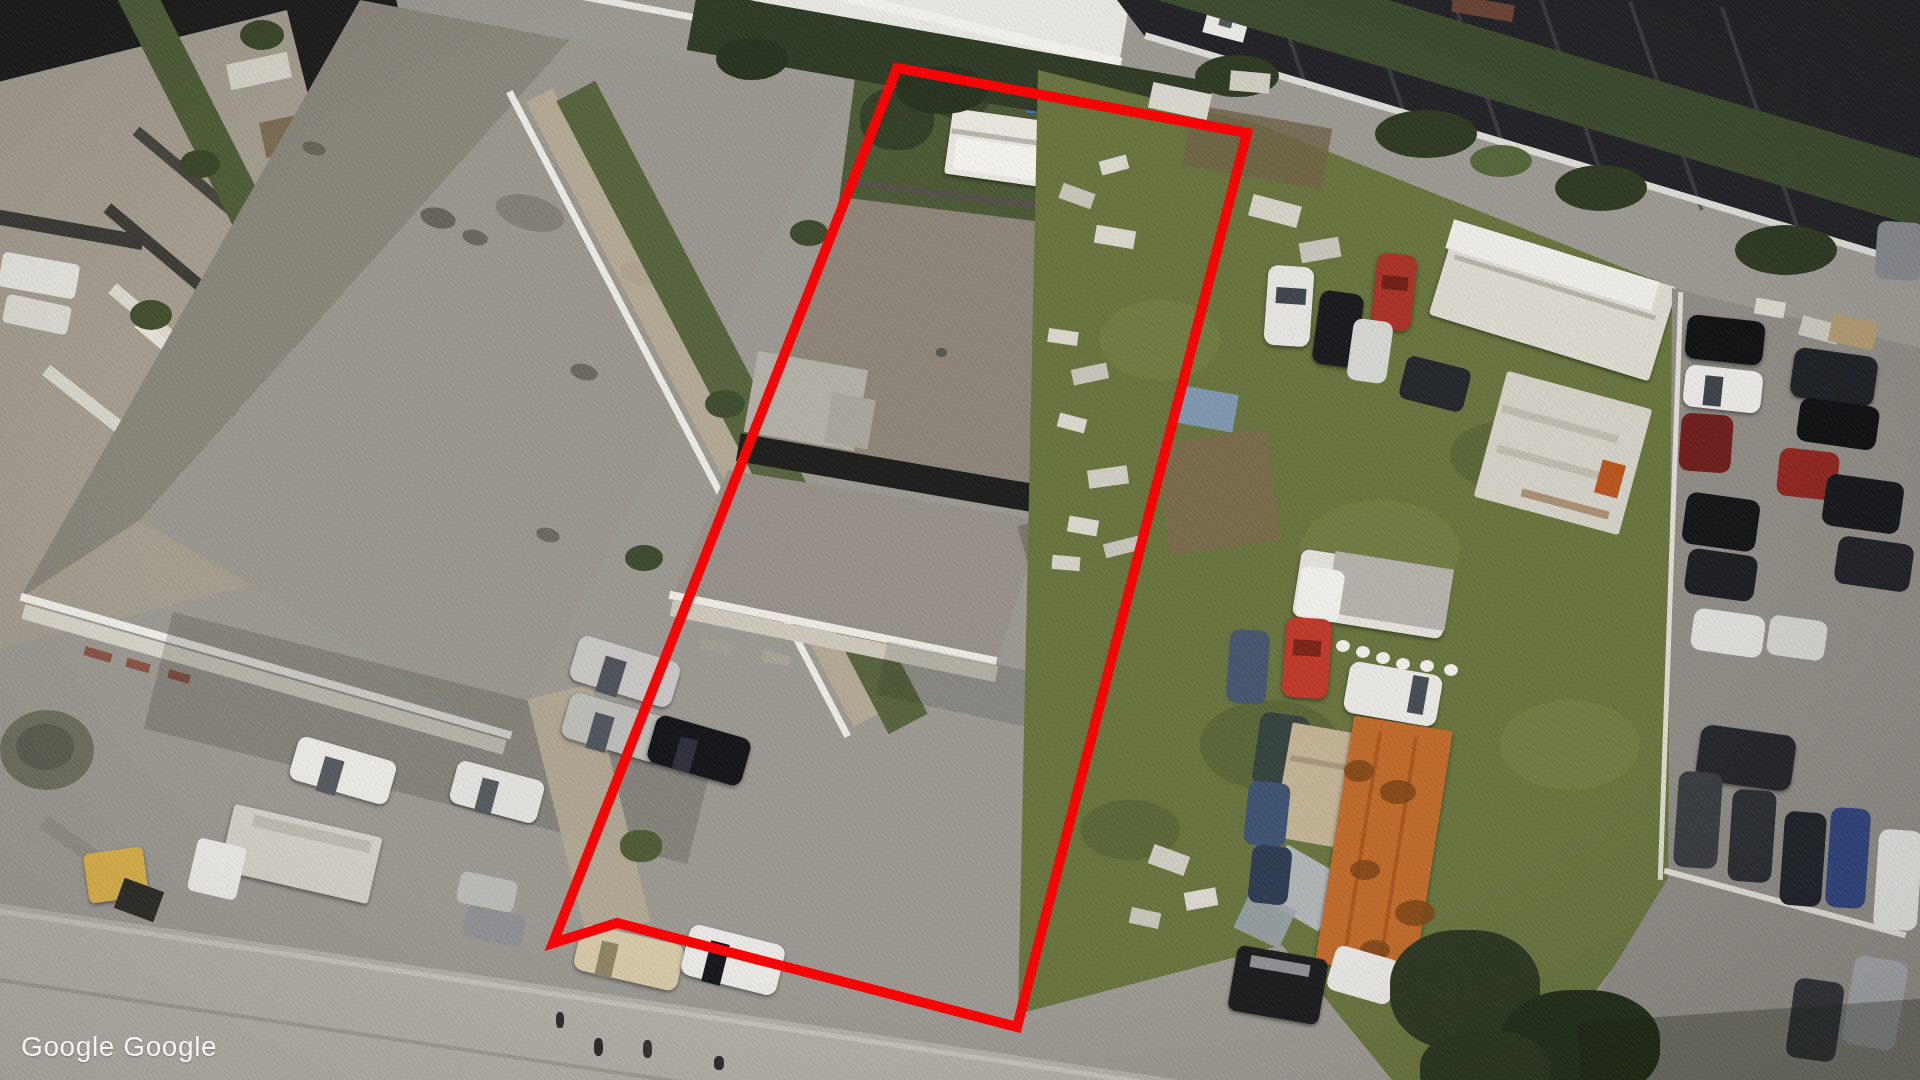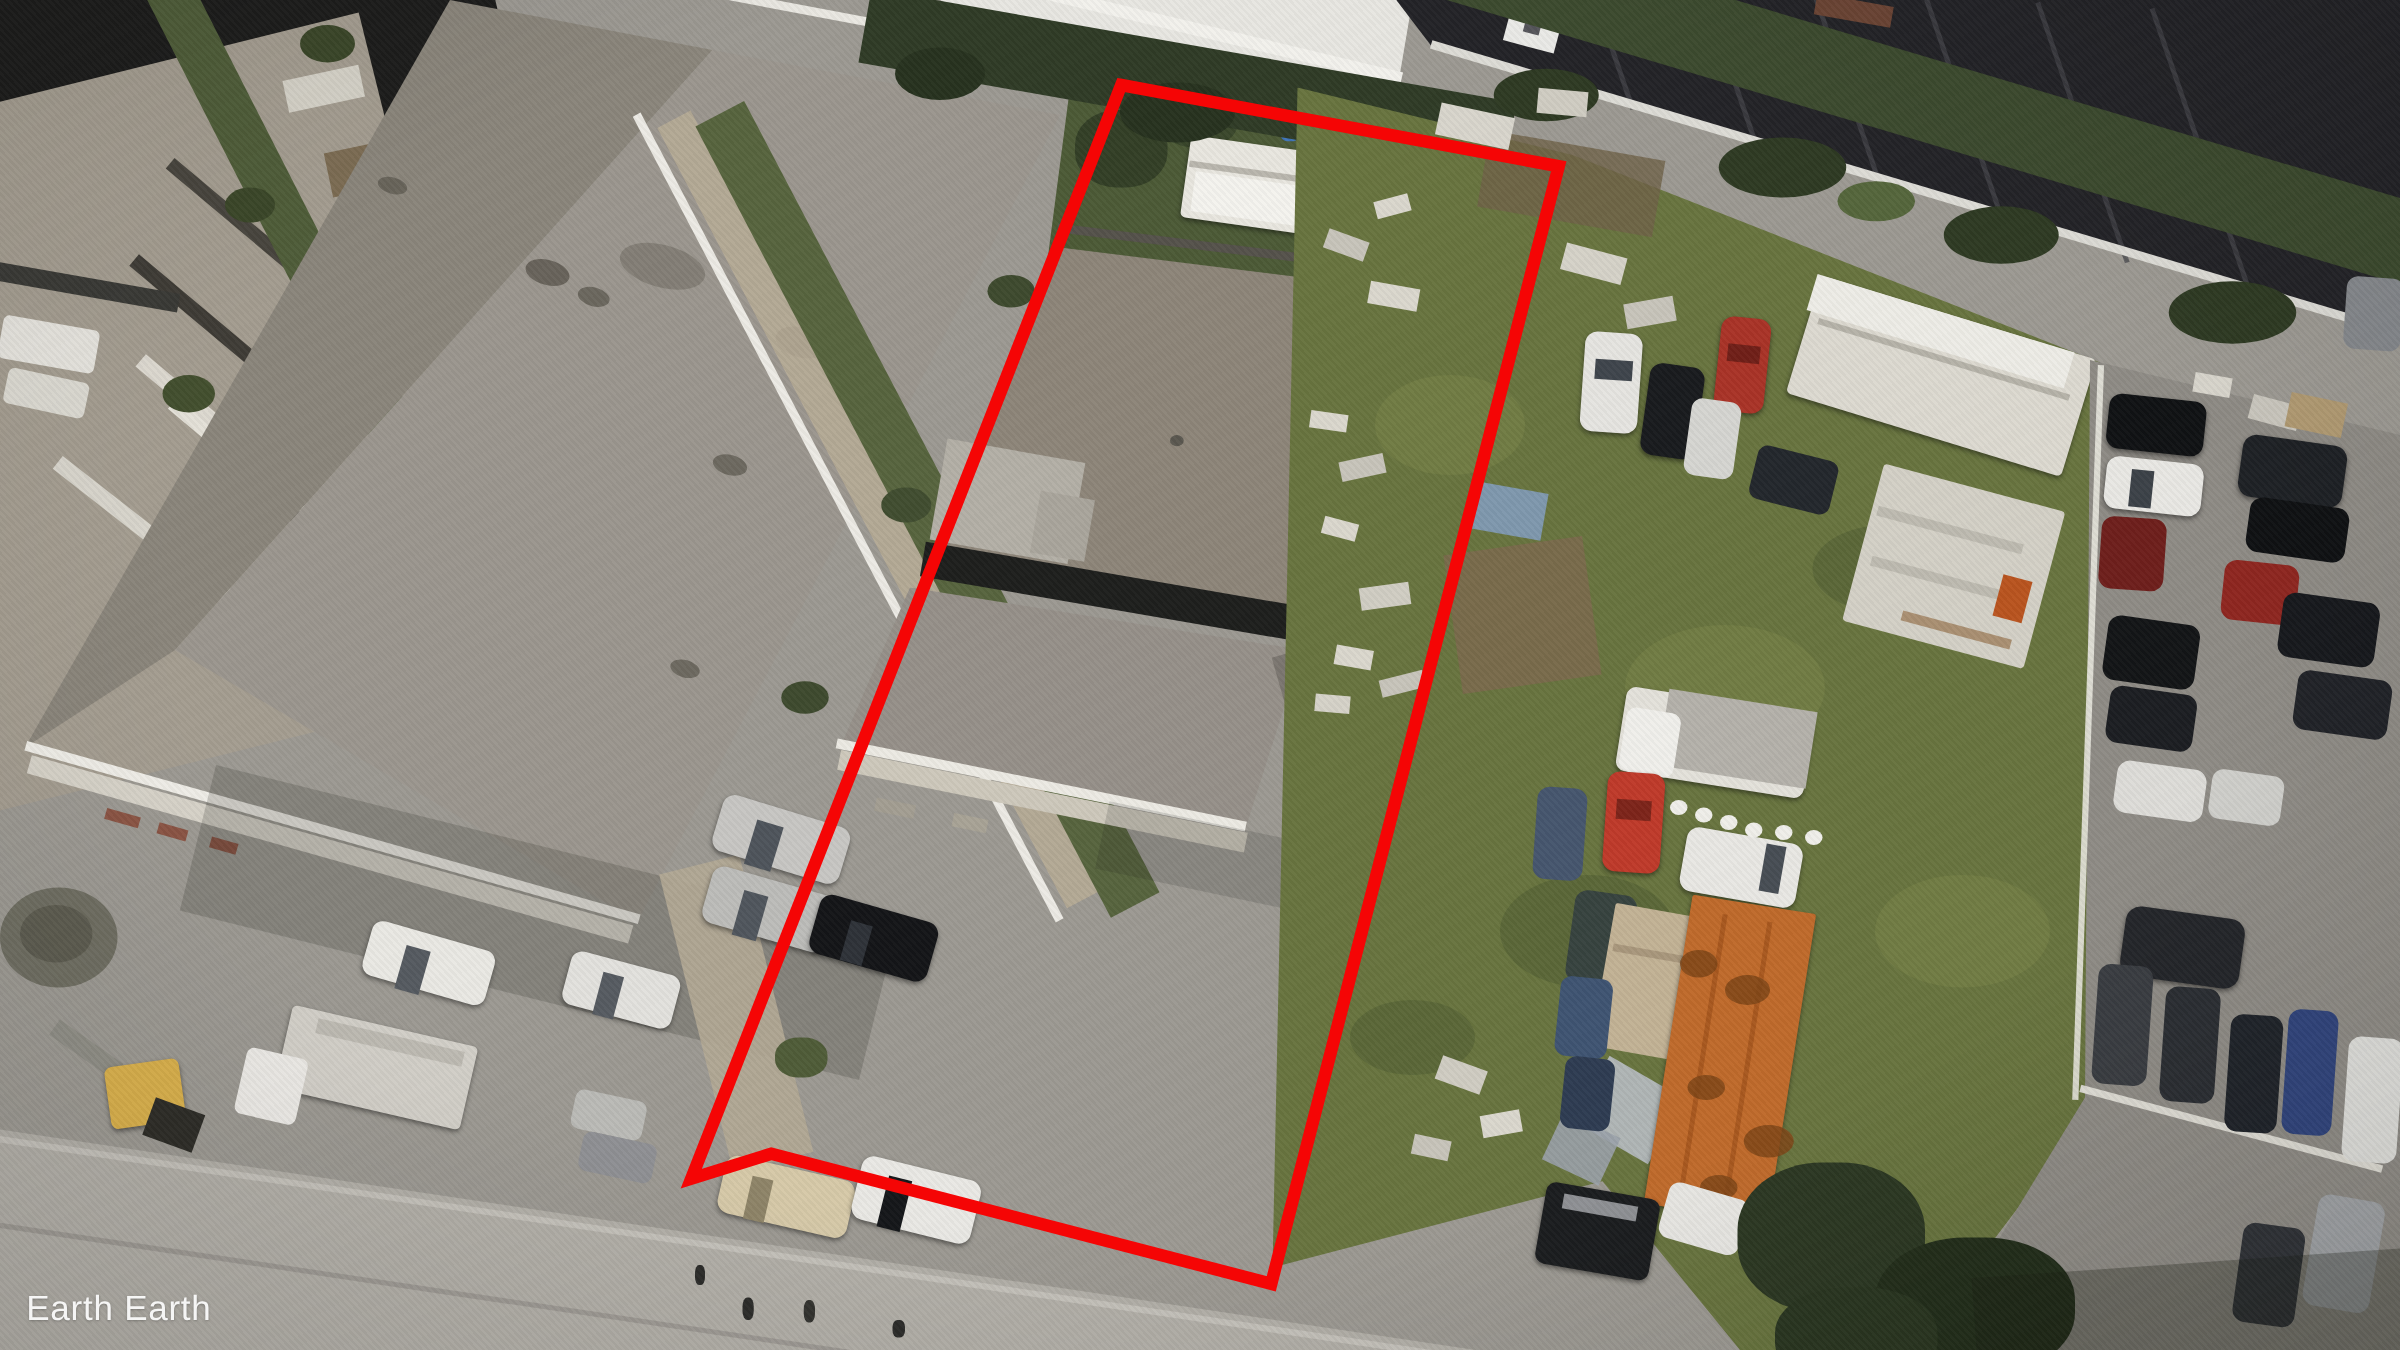--- a/index.html
+++ b/index.html
@@ -254,14 +254,14 @@
       <div class="it" style="left: 1668px; top: 292px; width: 5px; height: 588px; background: rgb(230, 228, 220); transform: rotate(2deg); opacity: 0.9;"></div>
       <div class="it" style="left: 1390px; top: 930px; width: 150px; height: 120px; background: rgb(44, 56, 35); border-radius: 45%;"></div>
       <div class="it" style="left: 1500px; top: 990px; width: 160px; height: 110px; background: rgb(35, 46, 27); border-radius: 45%;"></div>
       <div class="it" style="left: 1420px; top: 1030px; width: 130px; height: 80px; background: rgb(42, 54, 33); border-radius: 45%;"></div>
       <div class="it" style="left: 1580px; top: 1010px; width: 360px; height: 90px; background: rgb(26, 31, 20); transform: rotate(-4deg); opacity: 0.3;"></div>
     </div>
   <div id="grain"></div>
   <svg id="overlay-svg" width="1920" height="1080" viewBox="0 0 1920 1080">
     <polygon id="boundary-polygon" fill="none" stroke-linejoin="miter" stroke-linecap="square" points="897,68 1247,133 1017,1027 617,923 553,943" stroke="#f50505" stroke-width="10"></polygon>
   </svg>
-  <div id="watermark">Earth Earth</div>
+  <div id="watermark">Google Google</div>
 </div>
 
 </body></html>

